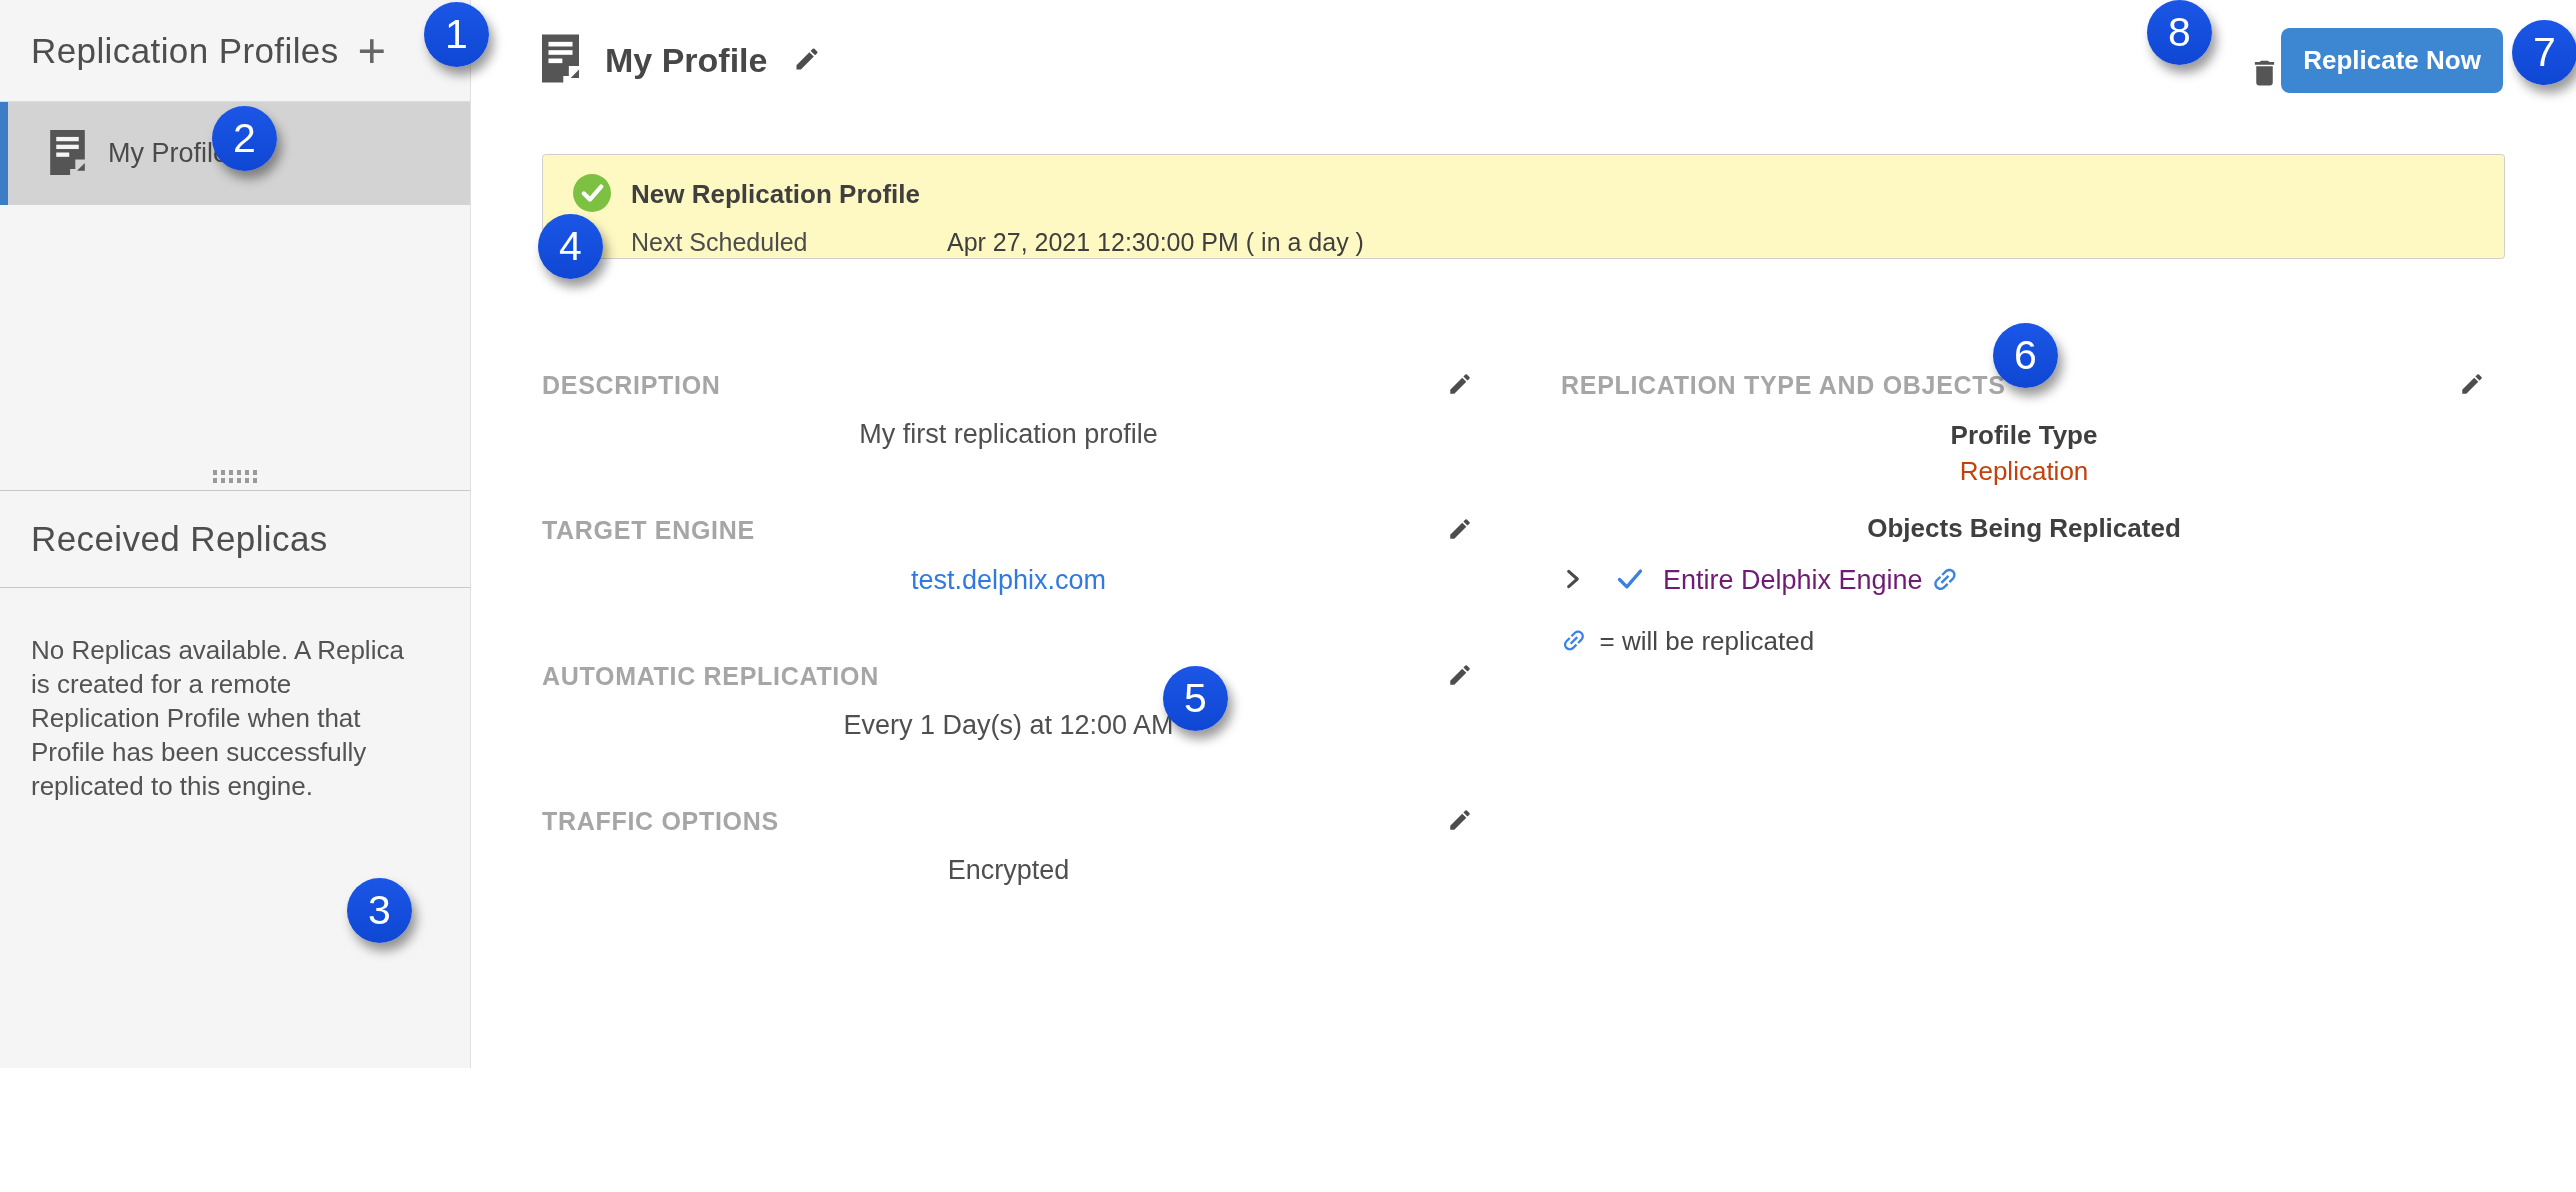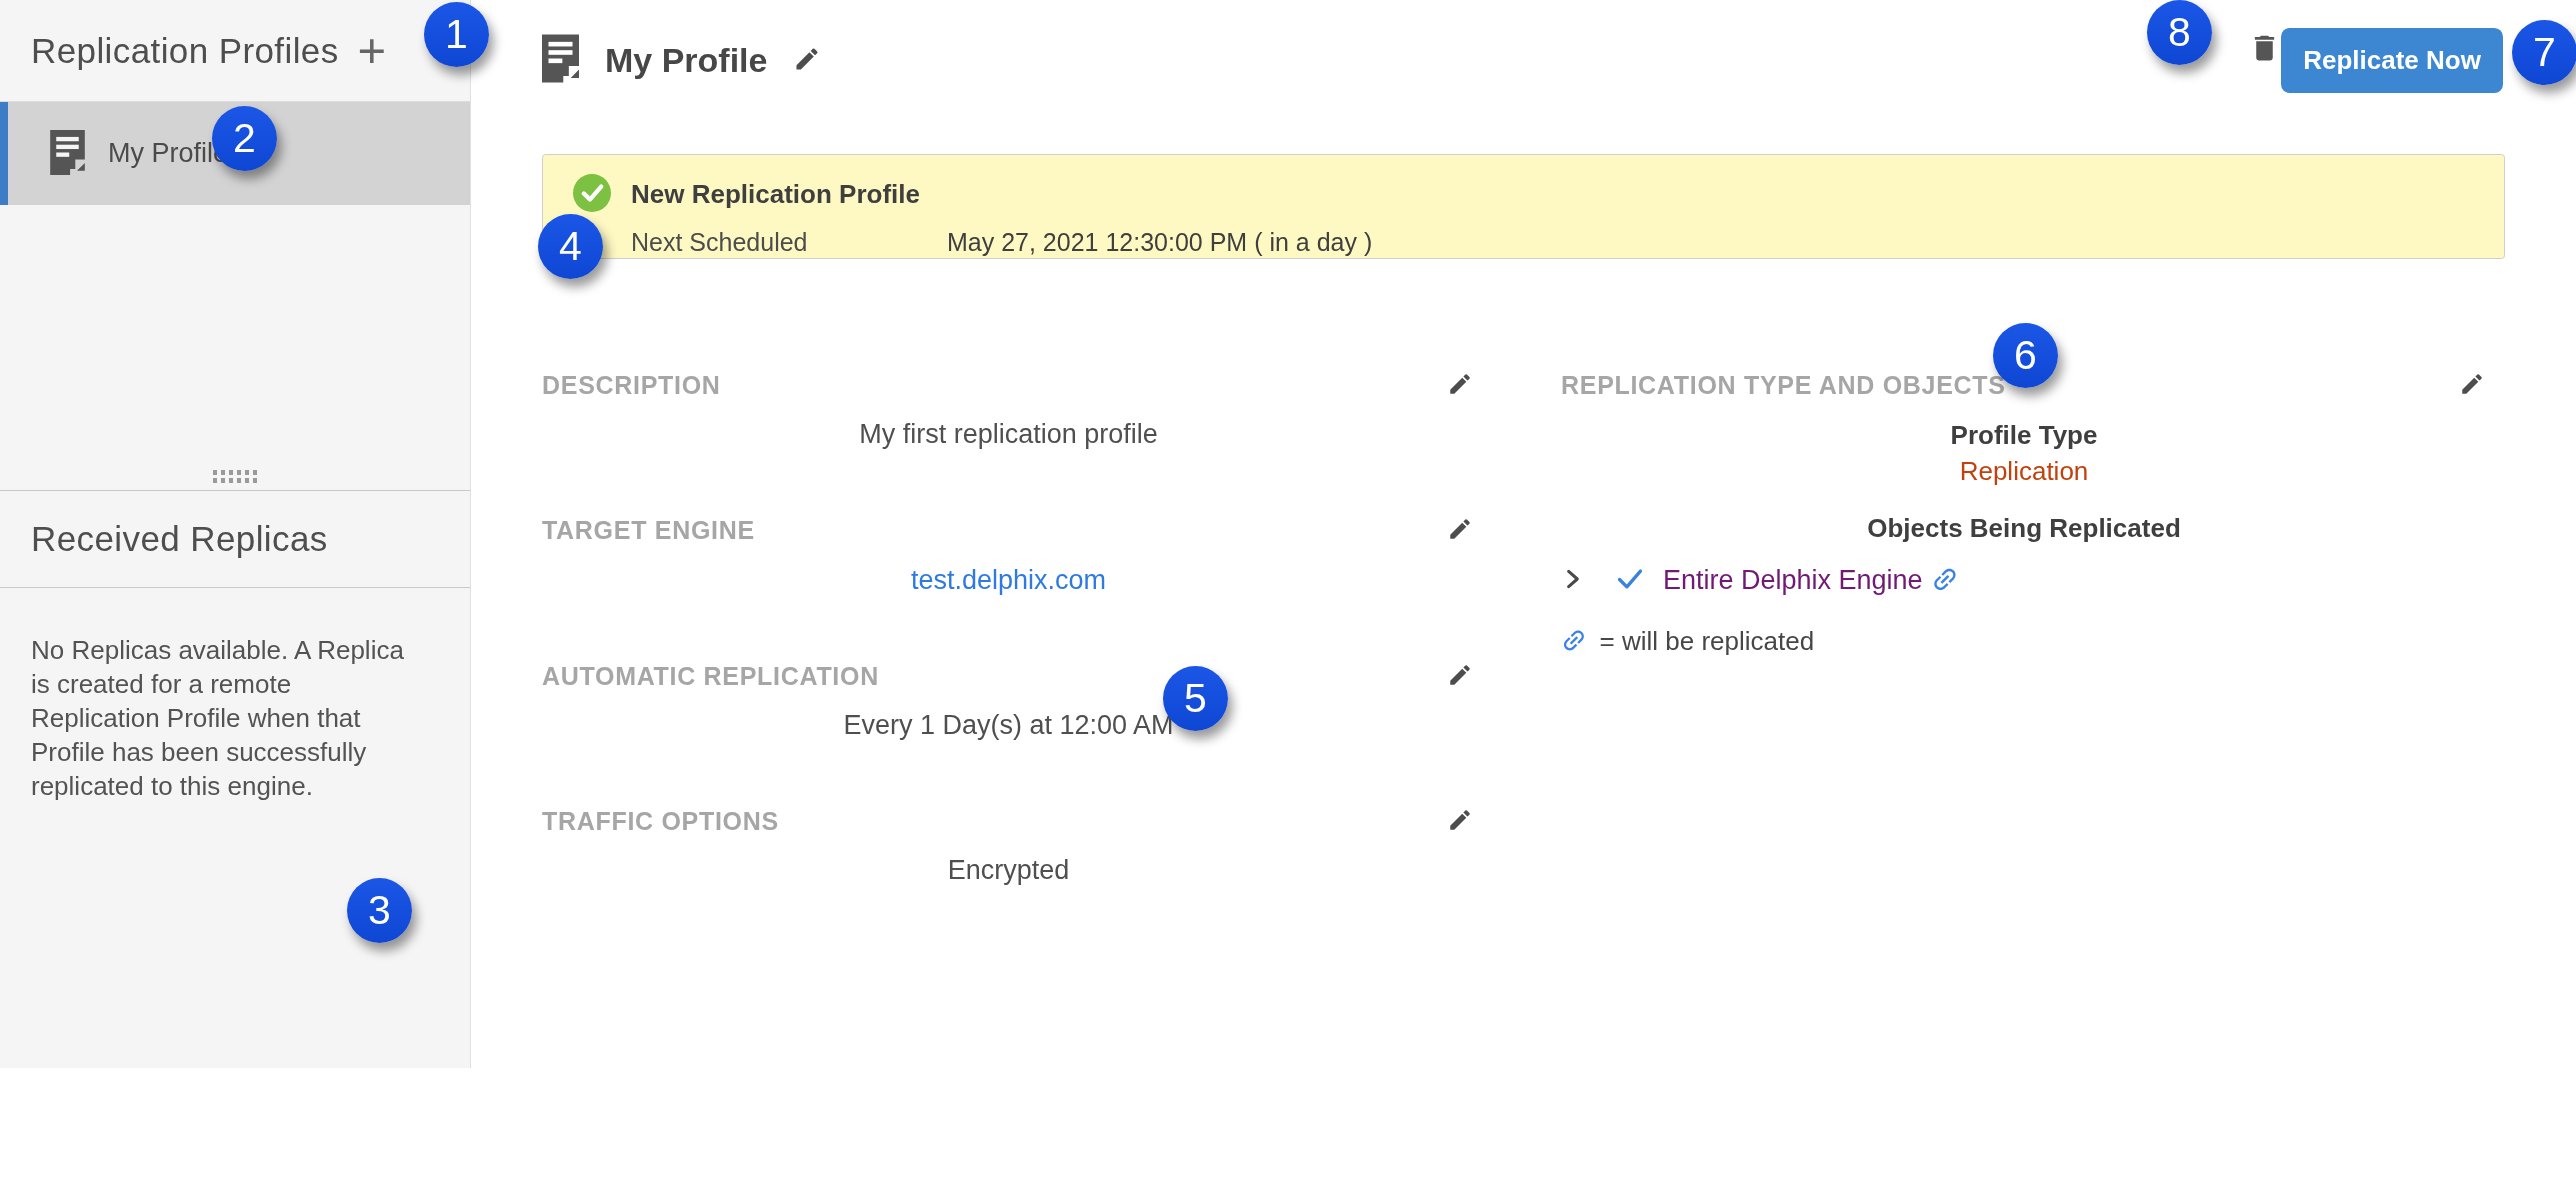--- a/index.html
+++ b/index.html
@@ -106,21 +106,21 @@
   .main-header {
     position: absolute;
     left: 542px; top: 26px;
     right: 73px;
     height: 68px;
     display: flex;
     align-items: center;
   }
   .mh-left { display: flex; align-items: center; gap: 26px; flex: 1; }
   .mh-title { font-size: 34px; font-weight: bold; color: #474747; }
-  .mh-right { display: flex; align-items: flex-start; }
+  .mh-right { display: flex; align-items: flex-end; }
 
   .btn-primary {
     width: 222px; height: 65px;
     background: #3d87d2;
     border: none;
     border-radius: 8.7px;
     color: #ffffff;
     font-family: "Liberation Sans", sans-serif;
     font-size: 26px;
     font-weight: bold;
@@ -338,21 +338,21 @@
   </div>
 
   <div class="status-card">
     <span class="sc-check">
       <svg width="23" height="19" viewBox="0 0 26 22">
         <polyline points="3,11 10,18 23,3" fill="none" stroke="#ffffff" stroke-width="5" stroke-linecap="round" stroke-linejoin="round"></polyline>
       </svg>
     </span>
     <div class="sc-title">New Replication Profile</div>
     <div class="sc-label">Next Scheduled</div>
-    <div class="sc-value">May 27, 2021 12:30:00 PM ( in a day )</div>
+    <div class="sc-value">Apr 27, 2021 12:30:00 PM ( in a day )</div>
   </div>
 
   <div class="columns">
 
     <div class="col-left">
       <div class="section">
         <div class="sec-head">
           <span class="sec-label">DESCRIPTION</span>
           <span class="edit-btn">
             <svg width="26" height="26" viewBox="0 0 24 24">

